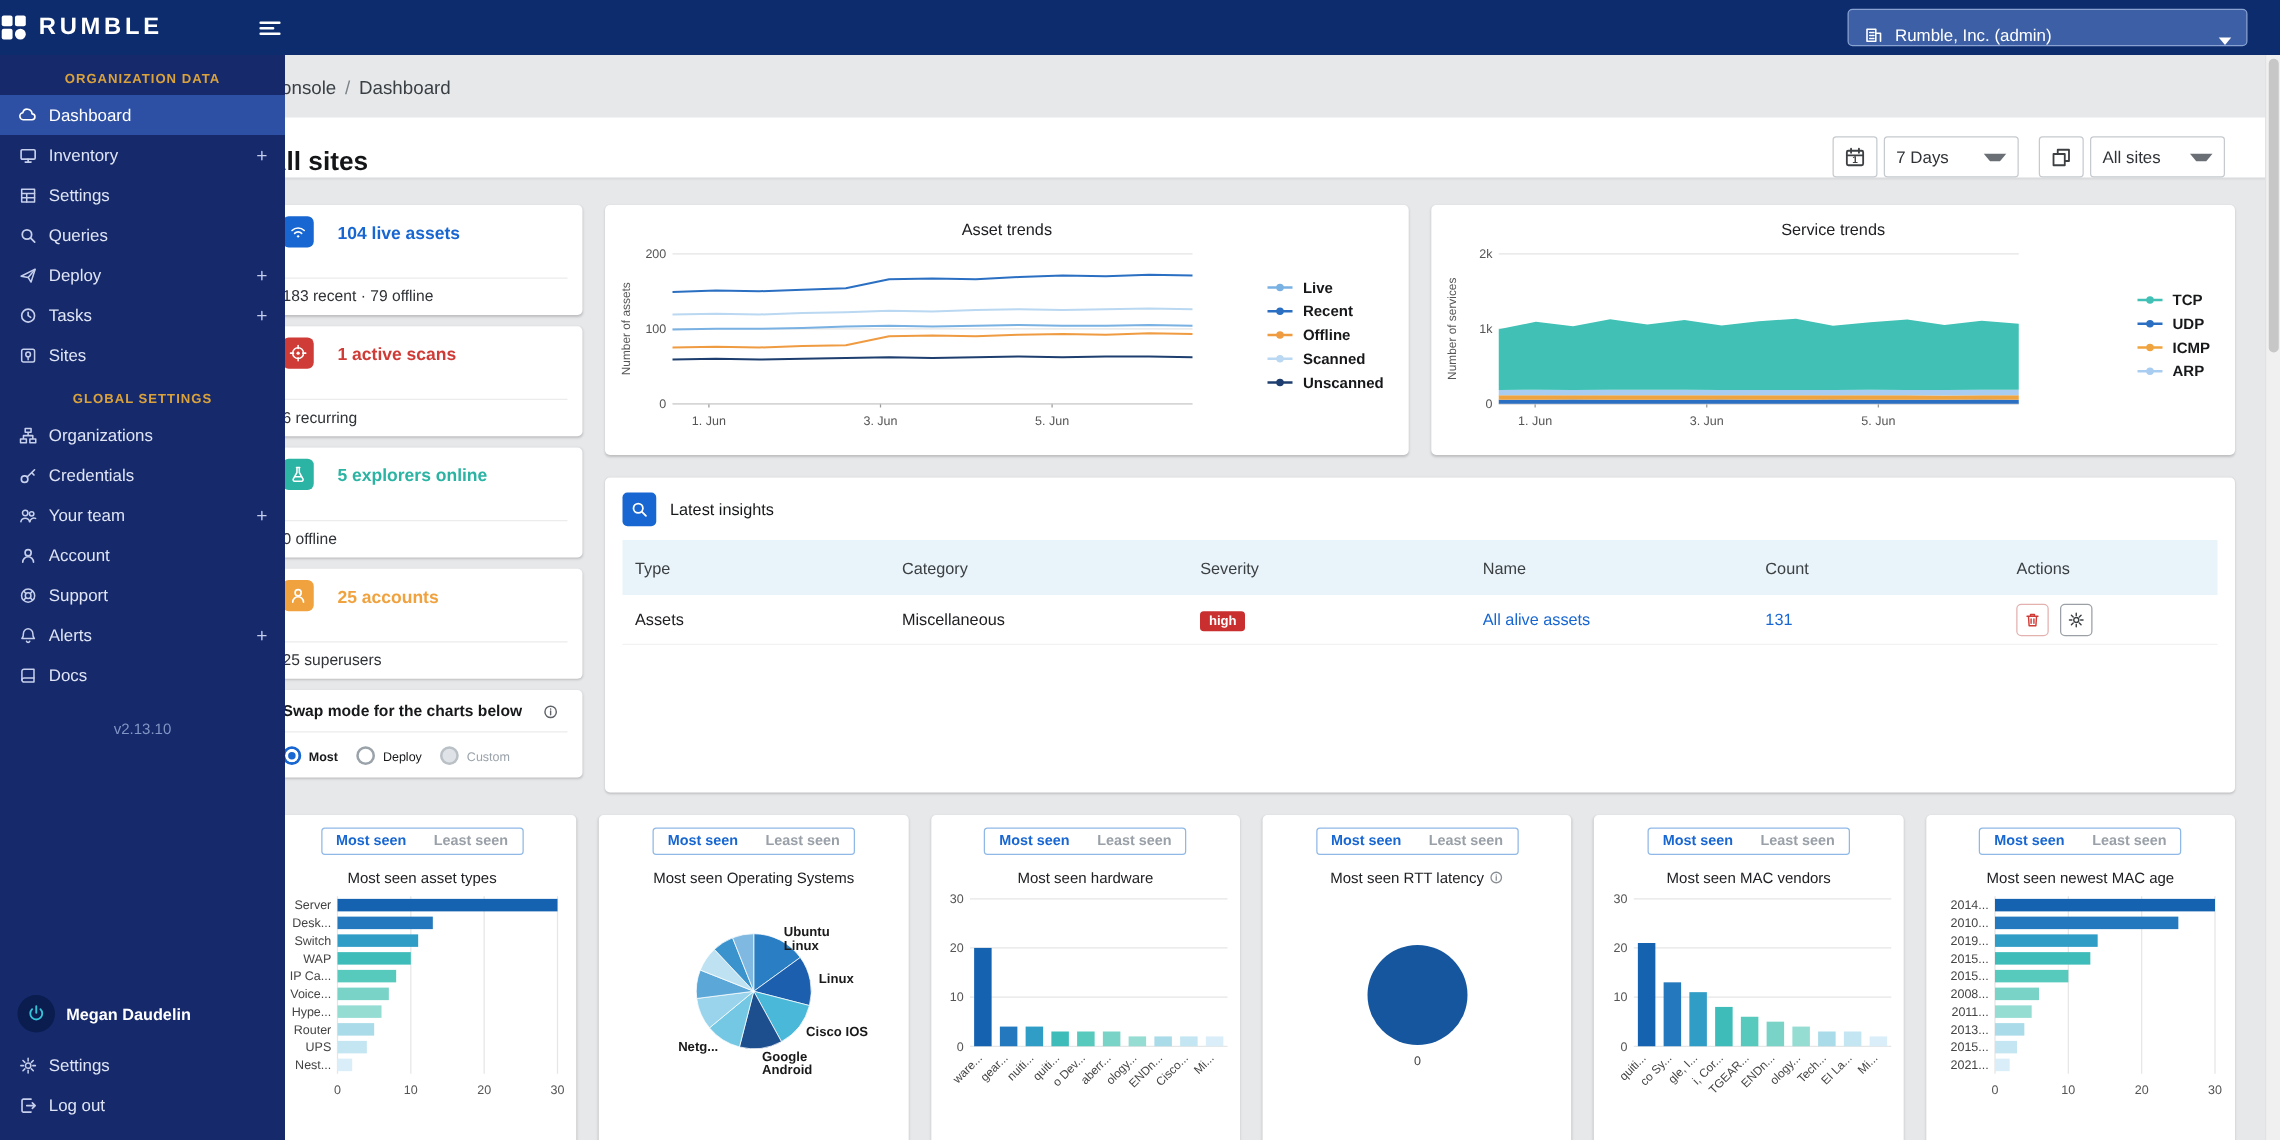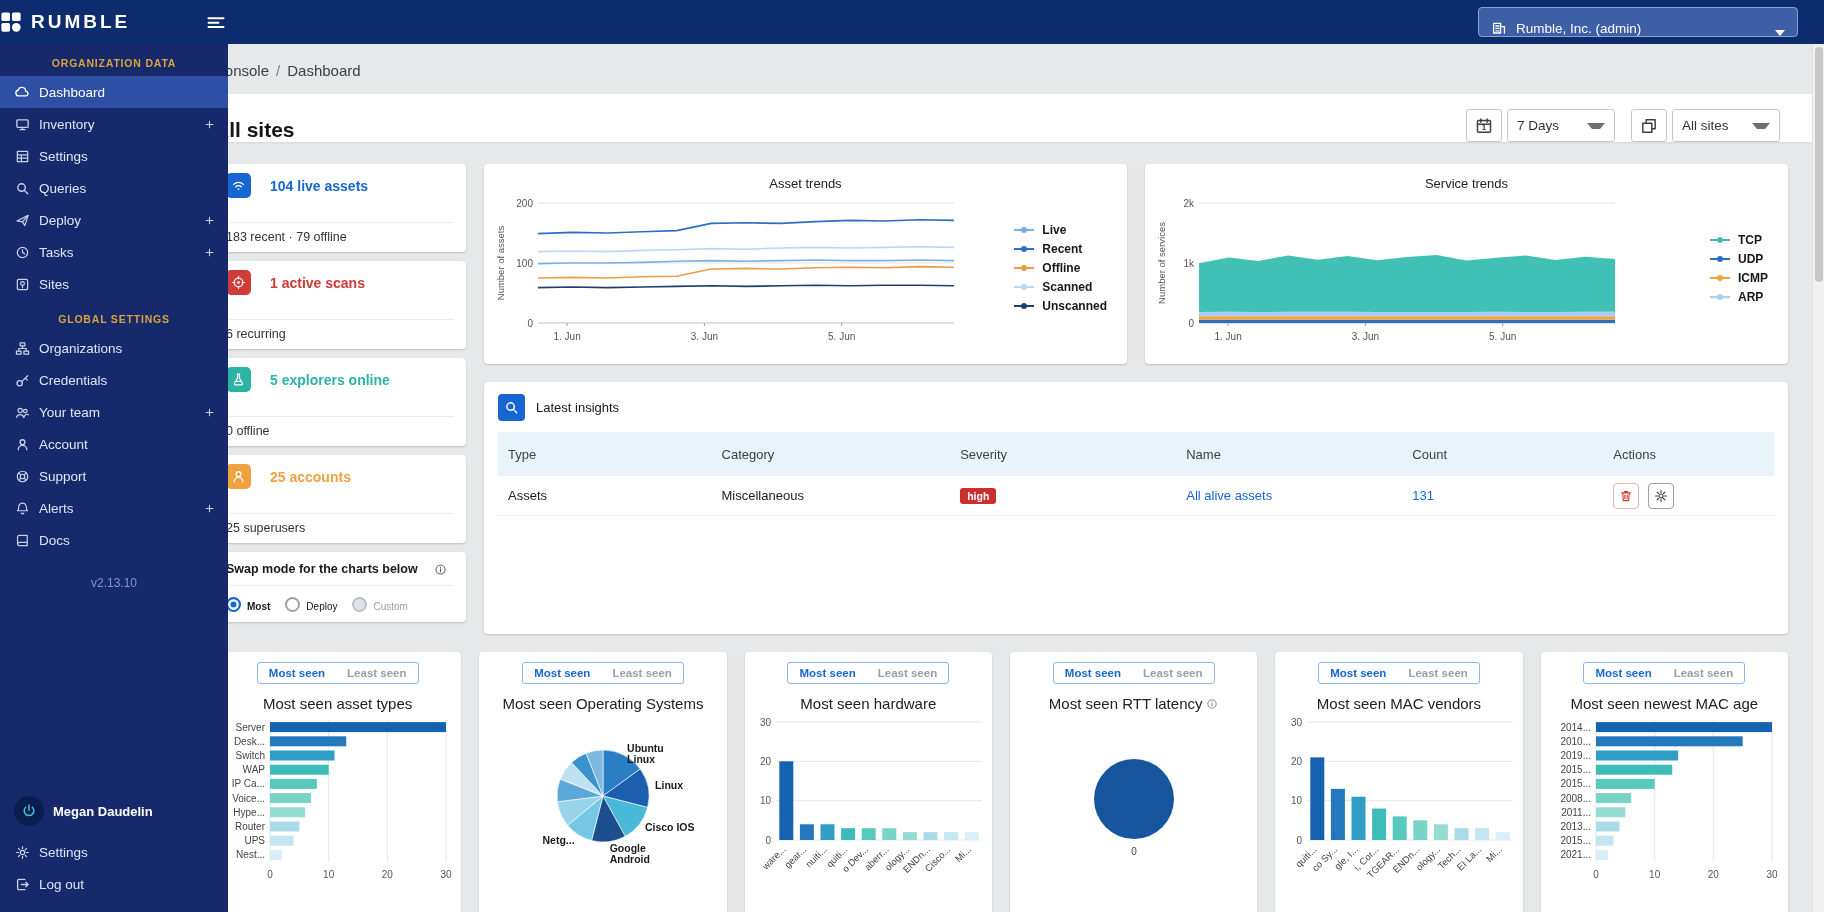--- a/index.html
+++ b/index.html
@@ -83,21 +83,21 @@
 .ins-footer{margin-top:auto;display:flex;justify-content:flex-end;gap:12px;padding:8px 2px 4px}
 .btn{font-size:13px;border-radius:3px;padding:8px 16px;cursor:pointer;font-family:inherit}
 .btn-primary{background:#1766d1;color:#fff;border:1px solid #1766d1}
 .btn-outline{background:#fff;color:#1766d1;border:1px solid #1766d1}
 
 .row2{display:flex;gap:18px;margin-top:18px}
 .mini-card{flex:1;height:330px;padding:10px 3px;display:flex;flex-direction:column;align-items:center}
 .toggle{display:flex;border:1px solid #8fb8e6;border-radius:3px;overflow:hidden;font-size:11.5px;font-weight:bold}
 .t-most{color:#1766d1;padding:4px 11px;cursor:pointer}
 .t-least{color:#99a0a7;padding:4px 11px;cursor:pointer}
-.mini-title{font-size:15px;color:#202124;margin:11px 0 2px;display:flex;align-items:center;gap:4px}
+.mini-title{font-size:12px;color:#202124;margin:11px 0 2px;display:flex;align-items:center;gap:4px}
 .mini-title .ic{color:#8a8f95}
 
 .scrollbar{position:fixed;right:0;top:44px;bottom:0;width:12px;background:#f0f0f1;border-left:1px solid #e2e2e2;z-index:25}
 .thumb{position:absolute;top:3px;left:2px;width:8px;height:235px;border-radius:4px;background:#c7c7c7}
 </style>
 </head>
 <body>
 
 <svg width="0" height="0" style="position:absolute">
   <symbol id="sym-logo" viewBox="0 0 16 16">

